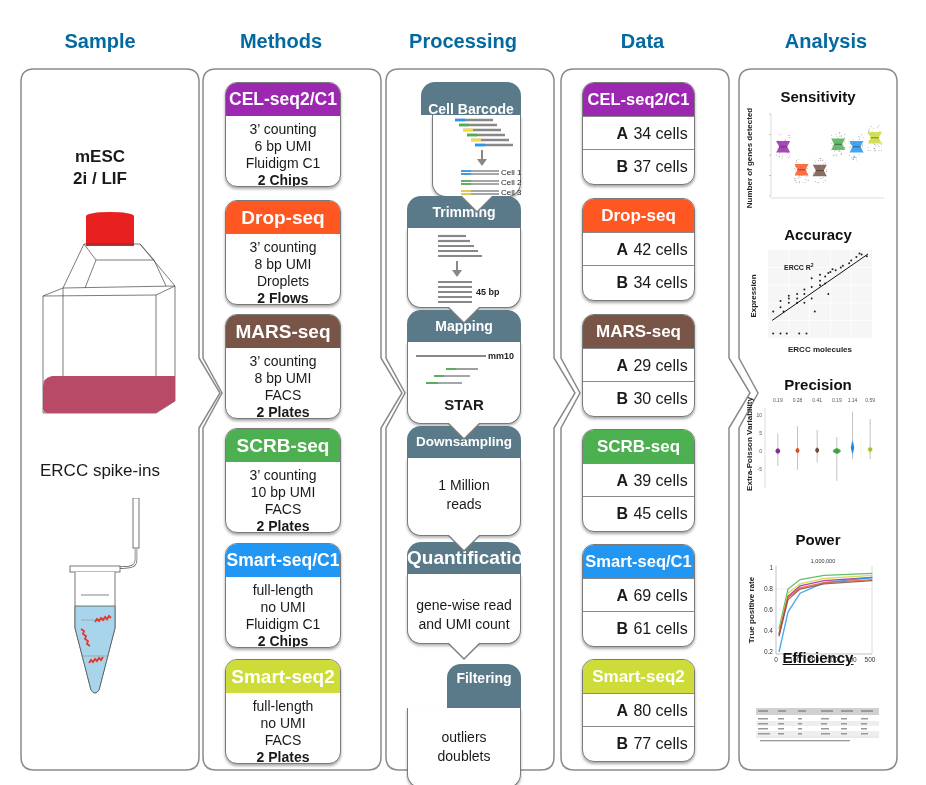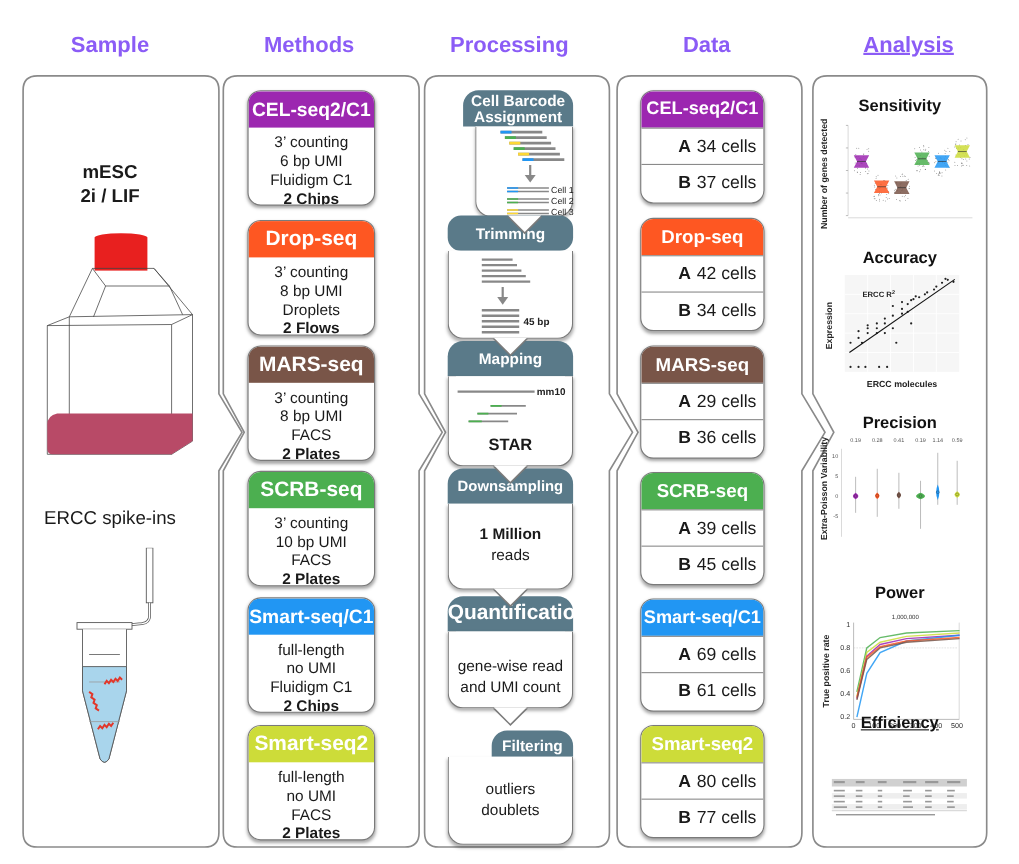--- a/index.html
+++ b/index.html
@@ -1,19 +1,19 @@
 <!DOCTYPE html>
 <html><head>
 <meta charset="utf-8">
 <style>
   * { box-sizing: border-box; margin: 0; padding: 0; }
   html, body { width: 926px; height: 785px; background: #ffffff; overflow: hidden; }
   body { font-family: "Liberation Sans", "DejaVu Sans", sans-serif; color: #1a1a1a; position: relative; }
 
-  .col-title { position: absolute; top: 30px; font-weight: bold; font-size: 20px; text-align: center; color: #8b5cf6; }
+  .col-title { position: absolute; top: 30px; font-weight: bold; font-size: 20px; text-align: center; color: #0369a1; }
 
   .panel { position: absolute; top: 68px; bottom: 14px; }
   .panel svg.frame { position: absolute; left: 0; top: 0; width: 100%; height: 100%; overflow: visible; }
 
   
   .card { position: absolute; background: #fff; border: 1.5px solid #7a7a7a; border-radius: 12px; overflow: hidden;
           box-shadow: 0 2px 3px rgba(0,0,0,0.35); text-align: center; }
   .card .hdr { color: #fff; font-weight: bold; font-size: 19px; height: 33px; line-height: 33px; white-space: nowrap; }
   .card .ln { font-size: 14px; line-height: 17px; }
   .card .ln.b { font-weight: bold; }
@@ -38,21 +38,21 @@
   .tiny { font-size: 5px; fill: #555; font-family: "Liberation Sans", sans-serif; }
   .axlab { font-size: 8px; font-weight: bold; fill: #222; font-family: "Liberation Sans", sans-serif; }
 </style>
 </head>
 <body>
 
 <div class="col-title" style="left:15px;width:170px;">Sample</div>
 <div class="col-title" style="left:196px;width:170px;">Methods</div>
 <div class="col-title" style="left:378px;width:170px;">Processing</div>
 <div class="col-title" style="left:560px;width:165px;">Data</div>
-<div class="col-title" style="left:736px;width:180px;text-decoration:underline;">Analysis</div>
+<div class="col-title" style="left:736px;width:180px;">Analysis</div>
 
 <div class="panel" style="left:20px;width:180px;">
   <svg class="frame" viewBox="0 0 180 703" preserveAspectRatio="none">
     <path d="M14,1 H166 Q179,1 179,14 V290 L200,325 L179,360 V689 Q179,702 166,702 H14 Q1,702 1,689 V14 Q1,1 14,1 Z" fill="#fff" stroke="#8a8a8a" stroke-width="1.5"></path>
   </svg>
   <div style="position:absolute;left:0;top:78px;width:160px;text-align:center;font-weight:bold;font-size:17px;line-height:22px;">
     <div>mESC</div>
     <div>2i / LIF</div>
   </div>
   <svg style="position:absolute;left:20px;top:140px;" width="140" height="215" viewBox="0 0 140 215">
@@ -142,21 +142,21 @@
       </div>
     </div>
 </div>
 
 <div class="panel" style="left:385px;width:170px;">
   <svg class="frame" viewBox="0 0 170 703" preserveAspectRatio="none">
     <path d="M14,1 H156 Q169,1 169,14 V290 L190,325 L169,360 V689 Q169,702 156,702 H14 Q1,702 1,689 V360 L20,325 L1,290 V14 Q1,1 14,1 Z" fill="#fff" stroke="#8a8a8a" stroke-width="1.5"></path>
   </svg>
 
   <div class="step" style="top:14px;">
-    <div class="hdr2" style="height:33px;line-height:15px;padding-top:2px;margin-left:14px;">
+    <div class="hdr2" style="height:33px;line-height:15px;padding-top:20px;margin-left:14px;">
       <div>Cell Barcode</div>
       <div>Assignment</div>
     </div>
     <div class="bd" style="height:82px;margin-left:25px;">
       <svg width="110" height="80" viewBox="0 0 110 80" style="position:absolute;left:2px;top:2px;">
         <g stroke-width="2.5">
           <line x1="20" y1="3" x2="58" y2="3" stroke="#888"></line>
             <line x1="20" y1="3" x2="30" y2="3" stroke="#2196f3"></line>
           <line x1="24" y1="8" x2="62" y2="8" stroke="#888"></line>
             <line x1="24" y1="8" x2="34" y2="8" stroke="#4caf50"></line>
@@ -188,21 +188,21 @@
         <text x="66" y="58" font-size="8" fill="#222" font-family="Liberation Sans, sans-serif">Cell 1</text>
         <text x="66" y="68" font-size="8" fill="#222" font-family="Liberation Sans, sans-serif">Cell 2</text>
         <text x="66" y="78" font-size="8" fill="#222" font-family="Liberation Sans, sans-serif">Cell 3</text>
       </svg>
       <div class="tri-b"></div>
         <div class="tri"></div>
     </div>
   </div>
 
   <div class="step" style="top:128px;">
-    <div class="hdr2" style="height:32px;line-height:32px;border-radius:12px;">Trimming</div>
+    <div class="hdr2" style="height:32px;line-height:32px;">Trimming</div>
     <div class="bd" style="height:80px;">
       <svg width="110" height="76" viewBox="0 0 110 76" style="position:absolute;left:2px;top:2px;">
         <g stroke="#888" stroke-width="2.2">
           <line x1="28" y1="6" x2="56" y2="6"></line>
             <line x1="28" y1="11" x2="60" y2="11"></line>
           <line x1="28" y1="16" x2="64" y2="16"></line>
             <line x1="28" y1="21" x2="68" y2="21"></line>
           <line x1="28" y1="26" x2="72" y2="26"></line>
         </g>
         <line x1="47" y1="31" x2="47" y2="41" stroke="#888" stroke-width="2"></line>
@@ -237,42 +237,42 @@
       <div style="position:absolute;left:0;top:54px;width:100%;text-align:center;font-weight:bold;font-size:15px;">STAR</div>
       <div class="tri-b"></div>
         <div class="tri"></div>
     </div>
   </div>
 
   <div class="step" style="top:358px;">
     <div class="hdr2" style="height:32px;line-height:32px;font-size:13.5px;">Downsampling</div>
     <div class="bd" style="height:78px;">
       <div class="ctext" style="padding-top:18px;">
-        <div style="font-weight:bold;">1 Million</div>
+        <div style="font-weight:normal;">1 Million</div>
         <div>reads</div>
       </div>
       <div class="tri-b"></div>
         <div class="tri"></div>
     </div>
   </div>
 
   <div class="step" style="top:474px;">
     <div class="hdr2" style="height:32px;line-height:32px;font-size:19px;">Quantification</div>
     <div class="bd" style="height:70px;">
       <div class="ctext" style="padding-top:22px;">
         <div>gene-wise read</div>
         <div>and UMI count</div>
       </div>
       <div class="tri-b"></div>
         <div class="tri"></div>
     </div>
   </div>
 
   <div class="step" style="top:596px;">
-    <div class="hdr2" style="height:24px;line-height:28px;margin-left:40px;">Filtering</div>
+    <div class="hdr2" style="height:44px;line-height:28px;margin-left:40px;">Filtering</div>
     <div class="bd" style="height:80px;">
       <div class="ctext" style="padding-top:20px;">
         <div>outliers</div>
         <div>doublets</div>
       </div>
     </div>
   </div>
 </div>
 
 <div class="panel" style="left:560px;width:170px;">
@@ -286,21 +286,21 @@
         <div class="row"><span class="grp">B</span><span>37 cells</span></div>
       </div>
       <div class="card dcard" style="left: 22px; top: 130px; width: 113px; height: 103px;">
         <div class="hdr" style="background: rgb(254, 87, 34); font-size: 17px;">Drop-seq</div>
         <div class="row"><span class="grp">A</span><span>42 cells</span></div>
         <div class="row"><span class="grp">B</span><span>34 cells</span></div>
       </div>
       <div class="card dcard" style="left: 22px; top: 246px; width: 113px; height: 103px;">
         <div class="hdr" style="background: rgb(121, 85, 72); font-size: 17px;">MARS-seq</div>
         <div class="row"><span class="grp">A</span><span>29 cells</span></div>
-        <div class="row"><span class="grp">B</span><span>36 cells</span></div>
+        <div class="row"><span class="grp">B</span><span>30 cells</span></div>
       </div>
       <div class="card dcard" style="left: 22px; top: 361px; width: 113px; height: 103px;">
         <div class="hdr" style="background: rgb(76, 175, 80); font-size: 17px;">SCRB-seq</div>
         <div class="row"><span class="grp">A</span><span>39 cells</span></div>
         <div class="row"><span class="grp">B</span><span>45 cells</span></div>
       </div>
       <div class="card dcard" style="left: 22px; top: 476px; width: 113px; height: 103px;">
         <div class="hdr" style="background: rgb(33, 150, 243); font-size: 16.5px;">Smart-seq/C1</div>
         <div class="row"><span class="grp">A</span><span>69 cells</span></div>
         <div class="row"><span class="grp">B</span><span>61 cells</span></div>

